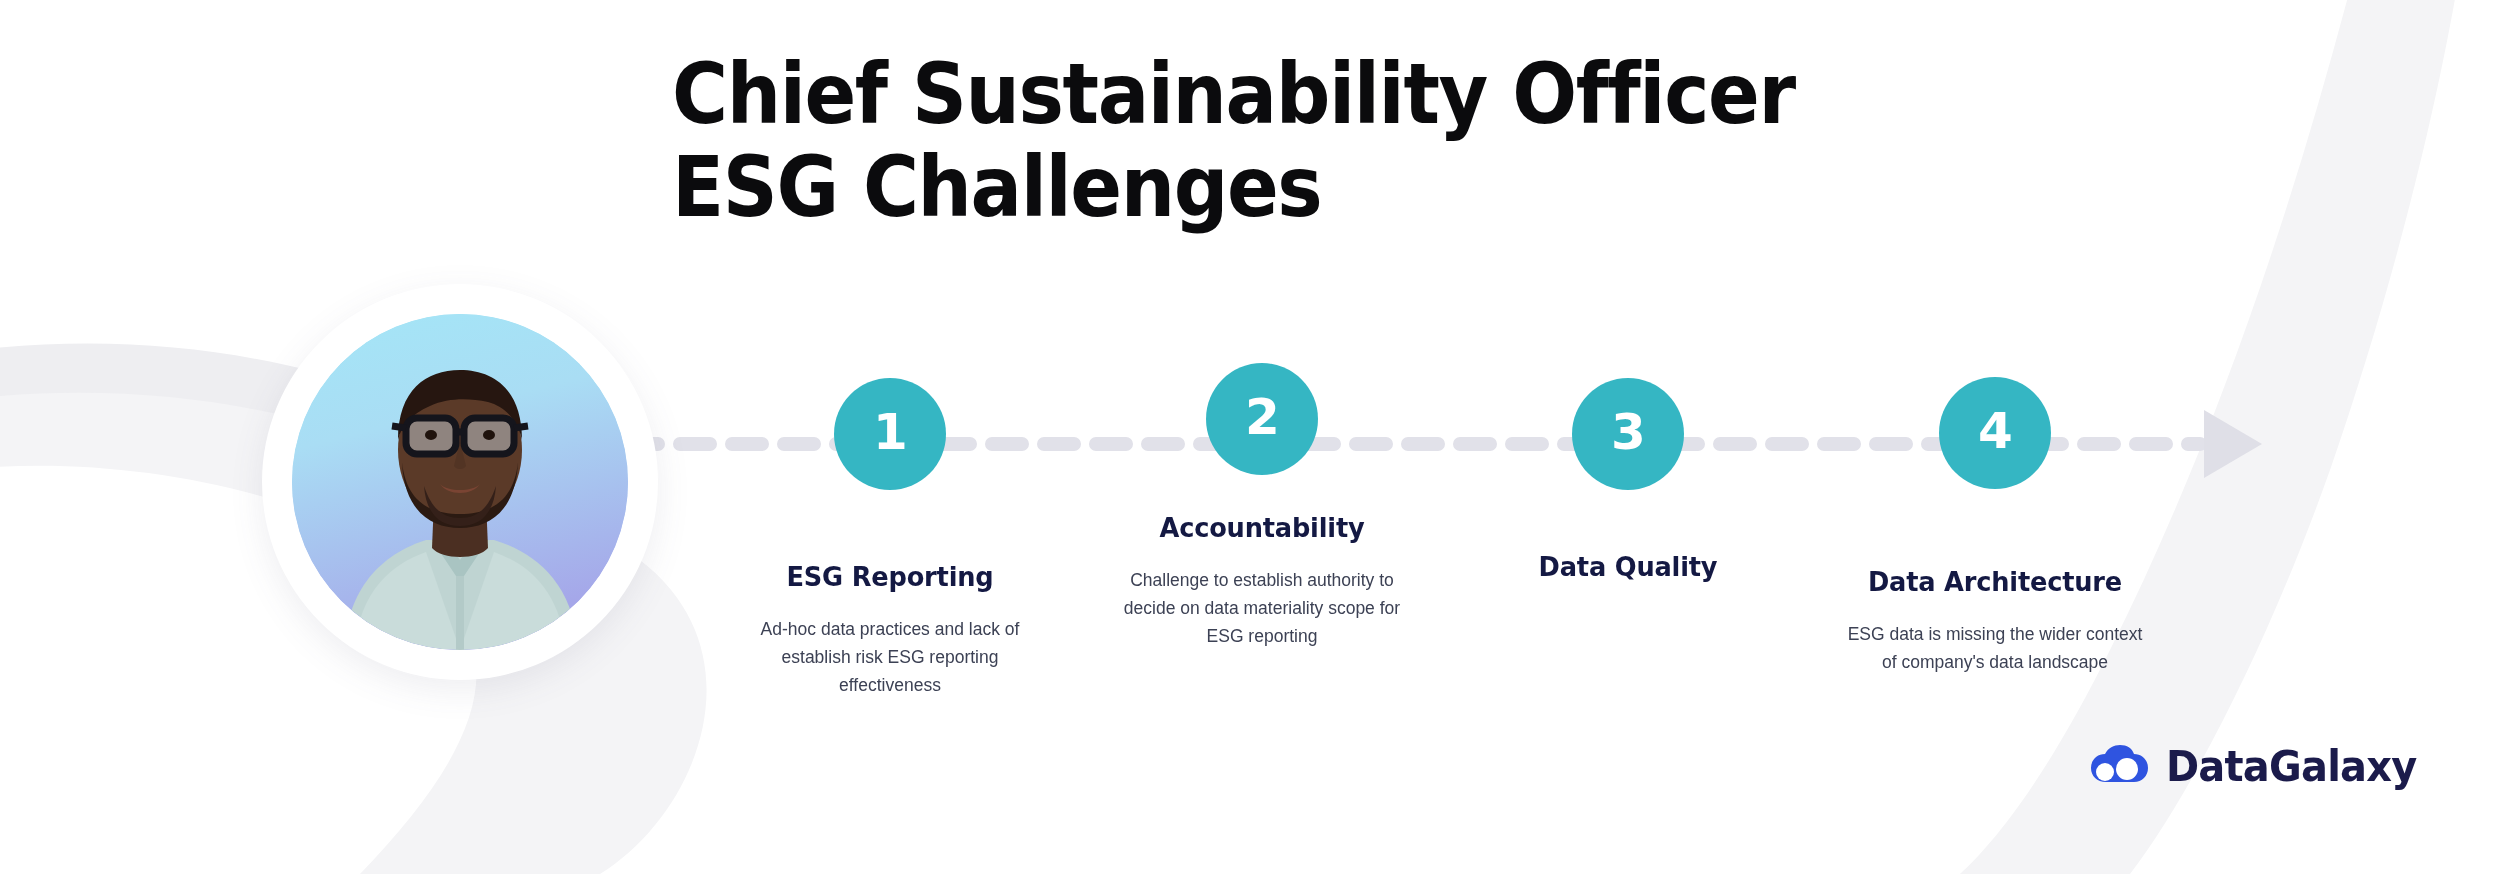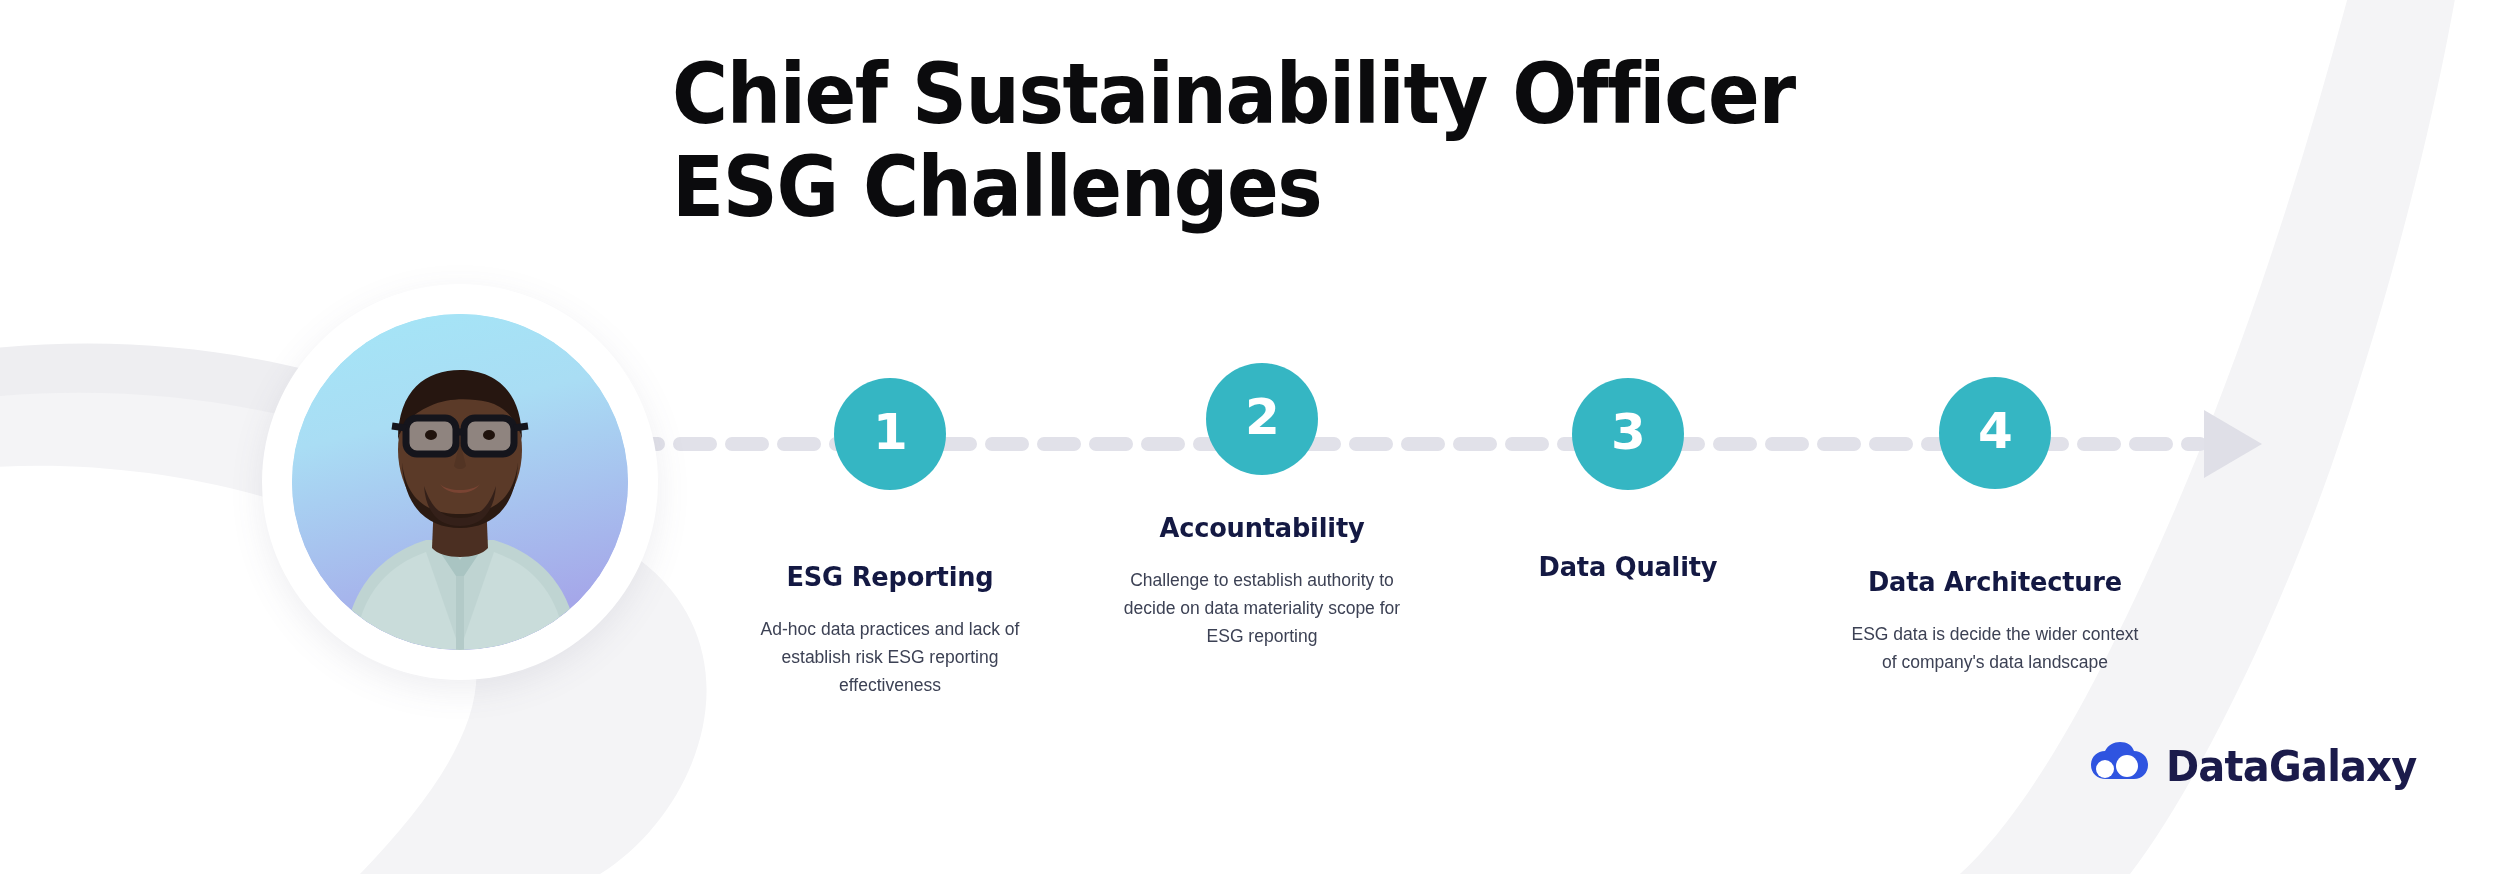--- a/index.html
+++ b/index.html
@@ -80,21 +80,21 @@
   .step-desc{
     margin-top:22px;
     font-family:"Liberation Sans", sans-serif;
     font-size:17.5px;
     line-height:28px;
     color:#3c4154;
   }
 
   #logo{
     position:absolute; left:2090px; top:742px; z-index:8;
-    display:flex; align-items:flex-start; gap:14px;
+    display:flex; align-items:flex-end; gap:14px;
   }
   #logo-text{
     font-family:"DejaVu Sans", sans-serif;
     font-weight:700;
     font-size:42px;
     letter-spacing:-0.8px;
     color:#1b1b4b;
     transform:scaleX(0.95);
     transform-origin:left center;
   }
@@ -192,21 +192,21 @@
   <div class="step-heading">Accountability</div>
   <div class="step-desc">Challenge to establish authority to decide on data materiality scope for ESG reporting</div>
 </div>
 
 <div class="step-block" style="left:1478px; top:535px; width:300px;margin-top:16px;">
   <div class="step-heading">Data Quality</div>
 </div>
 
 <div class="step-block" style="left:1845px; top:566px; width:300px;">
   <div class="step-heading">Data Architecture</div>
-  <div class="step-desc">ESG data is decide the wider context of company's data landscape</div>
+  <div class="step-desc">ESG data is missing the wider context of company's data landscape</div>
 </div>
 
 <div id="logo">
   <svg width="62" height="46" viewBox="0 0 62 46">
     <path d="M 44 9 C 52 9 58 15 58 23 C 58 31 52 37 44 37 L 16 37 C 7 37 1 31 1 23 C 1 15 7 9 15 9 C 18 3 24 0 30 0 C 37 0 42 3 44 9 Z" fill="#2f54e0"></path>
     <circle cx="15" cy="27" r="9" fill="#ffffff"></circle>
     <circle cx="37" cy="24" r="11" fill="#ffffff"></circle>
   </svg>
   <div id="logo-text">DataGalaxy</div>
 </div>

